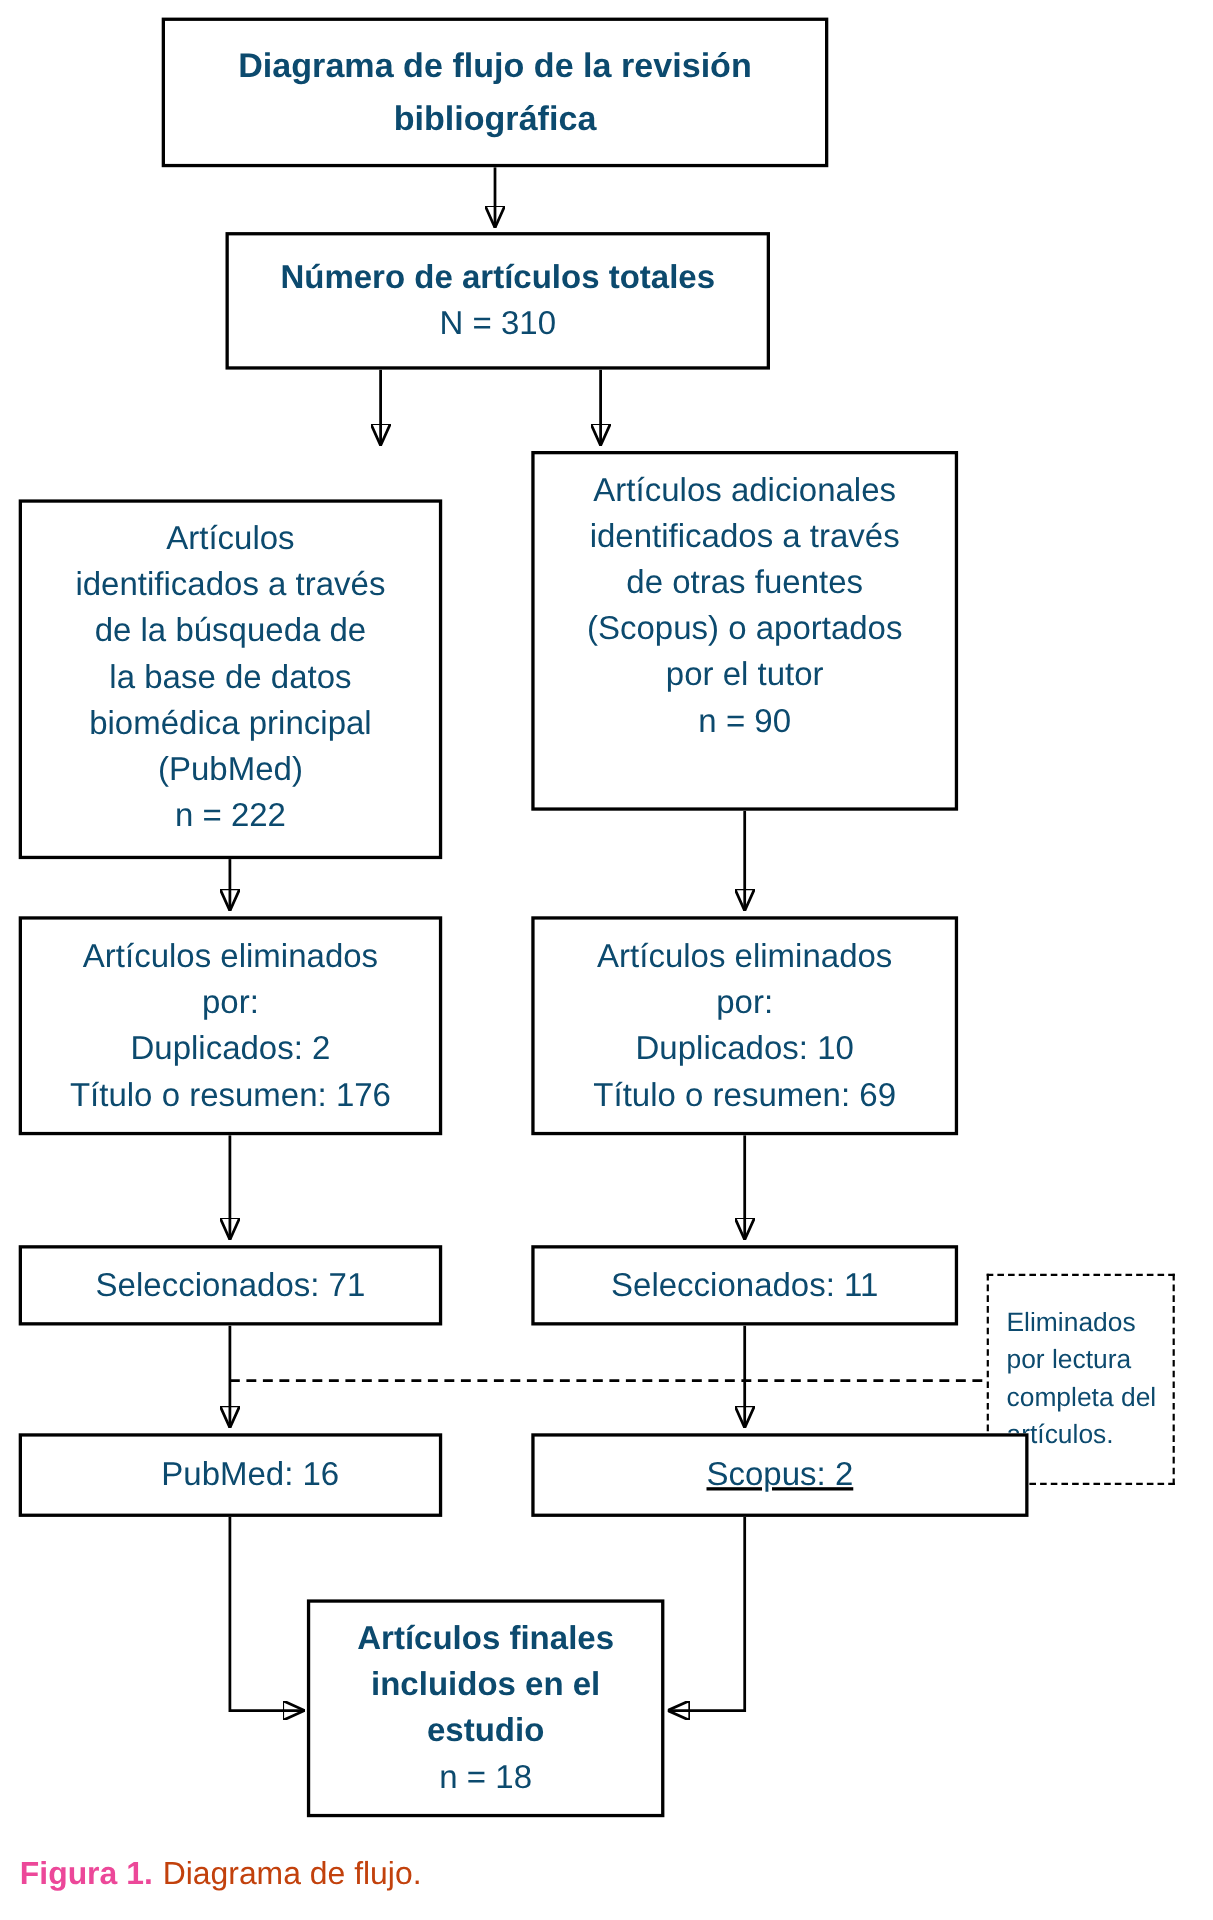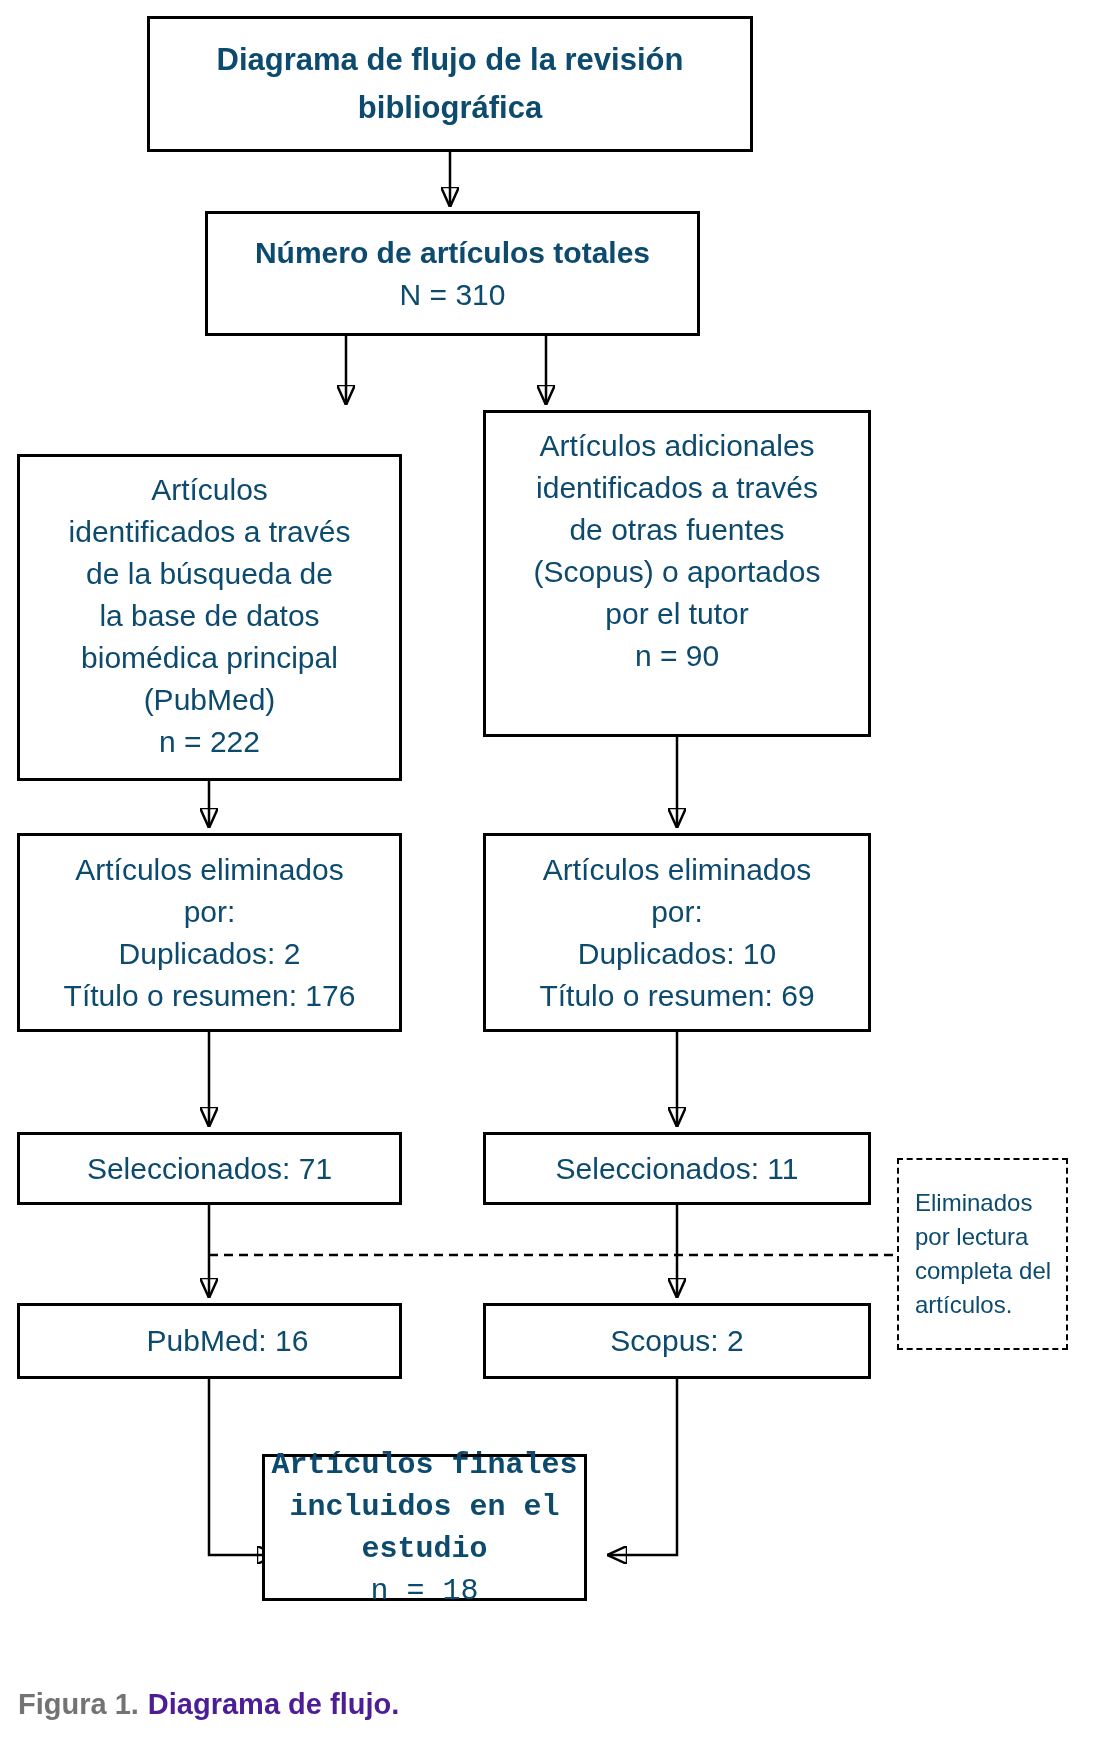--- a/index.html
+++ b/index.html
@@ -63,23 +63,22 @@
     top: 1686px;
     font-size: 29px;
     line-height: 36px;
     white-space: nowrap;
   }
   .cap-label {
     font-weight: bold;
     color: #2e7fad;
   }
   .cap-text {
-    color: #4c1d95;
+    color: #c2410c;
     margin-left: 9px;
-    font-weight: bold;
   }
 </style>
 </head>
 <body>
 
 <div class="canvas">
 
   <svg class="connectors" viewBox="0 0 1103 1745" aria-hidden="true">
     <defs>
       <marker id="arrow" markerUnits="userSpaceOnUse" markerWidth="20" markerHeight="18" refX="20" refY="9" orient="auto">
@@ -155,28 +154,28 @@
     <div class="txt">Eliminados
 por lectura
 completa del
 artículos.</div>
   </div>
 
   <div class="node" style="left:17px; top:1303px; width:385px; height:76px;padding-left:36px;">
     <div class="txt">PubMed: 16</div>
   </div>
 
-  <div class="node" style="left:483px; top:1303px; width:388px; height:76px;">
+  <div class="node" style="left:483px; top:1303px; width:452px; height:76px;text-decoration:underline;">
     <div class="txt">Scopus: 2</div>
   </div>
 
-  <div class="node" style="left:262px; top:1454px; width:325px; height:147px;font-family:Liberation Mono, monospace;">
+  <div class="node" style="left:279px; top:1454px; width:325px; height:198px;">
     <div class="txt bold">Artículos finales
 incluidos en el
 estudio</div>
     <div class="txt">n = 18</div>
   </div>
 
   <div class="caption">
-    <span class="cap-label" style="color: #737373;">Figura 1.</span><span class="cap-text">Diagrama de flujo.</span>
+    <span class="cap-label" style="color: #ec4899;">Figura 1.</span><span class="cap-text">Diagrama de flujo.</span>
   </div>
 
 </div>
 
 </body></html>

